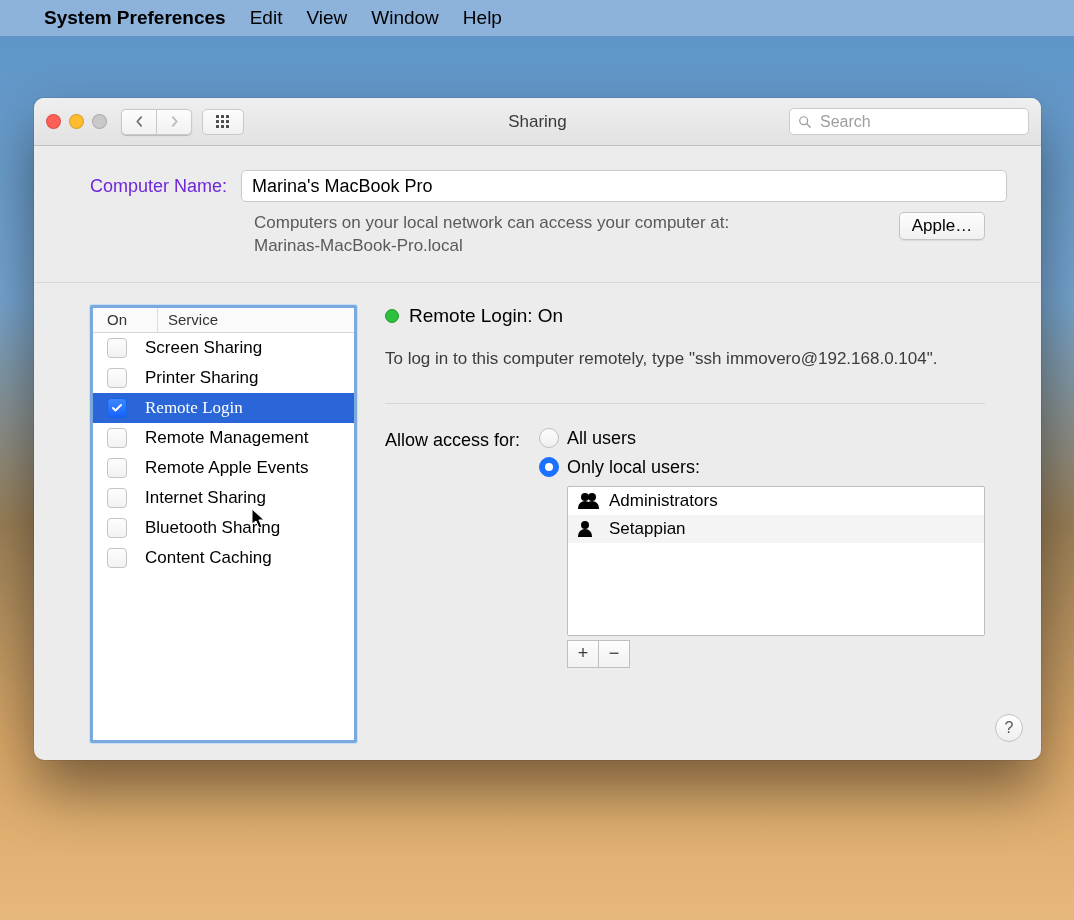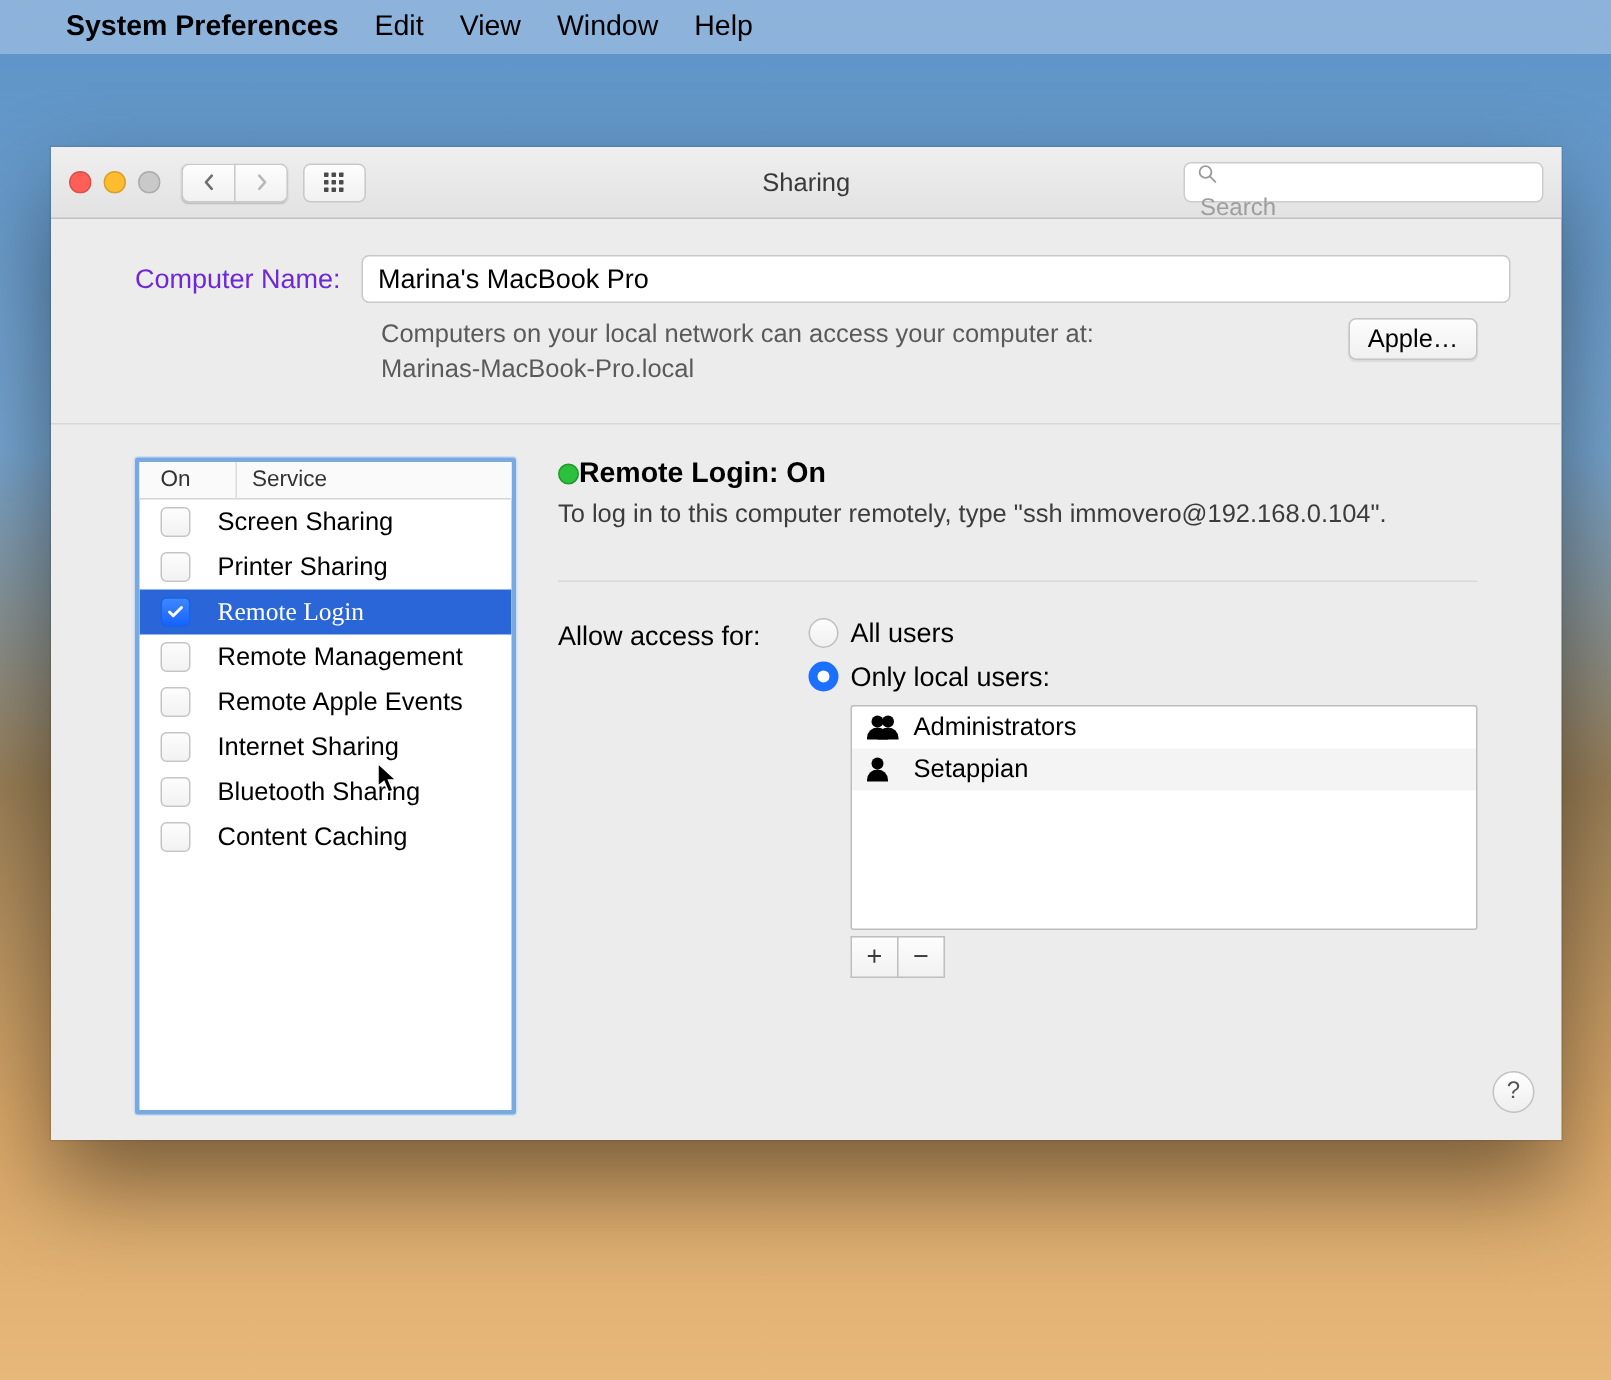--- a/index.html
+++ b/index.html
@@ -24,21 +24,21 @@
 .menubar .item{cursor:default;}
 .menubar .appname{font-weight:700;}
 
 .wallpaper{
   position:absolute;top:36px;left:0;right:0;bottom:0;
   background:linear-gradient(to bottom,#5f95c8 0%,#76a5d0 30%,#9b8057 55%,#d9a768 80%,#e6b87a 100%);
 }
 
 .window{
   position:absolute;top:98px;left:34px;width:1007px;height:662px;
-  background:#ececec;border-radius:0;
+  background:#ececec;border-radius:10px;
   box-shadow:0 30px 60px rgba(0,0,0,.45),0 0 0 1px rgba(0,0,0,.08);
   overflow:hidden;
 }
 .titlebar{
   height:47px;border-bottom:1px solid #c0c0c0;
   background:linear-gradient(to bottom,#efefef,#e2e2e2);
   display:flex;align-items:center;padding:0 12px;position:relative;
 }
 .traffic{display:flex;gap:8px;margin-right:14px;}
 .dot{width:13px;height:13px;border-radius:50%;border:.5px solid rgba(0,0,0,.15);}
@@ -46,21 +46,21 @@
 .dot.yellow{background:#febc2e;}
 .dot.green{background:#c9c9c9;}
 .navseg{display:flex;box-shadow:0 .5px 1px rgba(0,0,0,.2);border-radius:5px;overflow:hidden;margin-right:10px;}
 .navbtn{width:34px;height:24px;background:linear-gradient(#fdfdfd,#f1f1f1);border:1px solid #c9c9c9;display:flex;align-items:center;justify-content:center;color:#5c5c5c;font-size:15px;}
 .navbtn:first-child{border-right:none;border-radius:5px 0 0 5px;}
 .navbtn:last-child{border-radius:0 5px 5px 0;}
 .gridbtn{width:40px;height:24px;background:linear-gradient(#fdfdfd,#f1f1f1);border:1px solid #c9c9c9;border-radius:5px;display:flex;align-items:center;justify-content:center;margin-right:10px;}
 .gridicon{width:14px;height:14px;position:relative;}
 .gridicon span{position:absolute;width:3px;height:3px;background:#4b4b4b;border-radius:.5px;}
 .wtitle{position:absolute;left:0;right:0;text-align:center;font-size:17px;color:#3a3a3a;pointer-events:none;}
-.search{margin-left:auto;width:222px;height:25px;background:#fff;border:1px solid #ccc;border-radius:5px;display:flex;padding:0 8px;color:#9a9a9a;gap:6px;flex-direction:column;}
+.search{margin-left:auto;width:222px;height:25px;background:#fff;border:1px solid #ccc;border-radius:5px;display:flex;align-items:center;padding:0 8px;color:#9a9a9a;gap:6px;}
 .search svg{width:14px;height:14px;flex:none;}
 .search input{border:none;outline:none;font-size:16px;background:transparent;width:100%;color:#333;}
 .search input::placeholder{color:#9e9e9e;}
 
 .body{padding:24px 56px 20px 56px;}
 .row1{display:flex;align-items:center;margin-bottom:6px;}
 .lbl{font-size:18px;color:#6d28d9;margin-right:14px;}
 .cname{flex:1;}
 .cname input{width:100%;height:30px;border:1px solid #c9c9c9;border-radius:5px;padding:0 10px;font-size:18px;background:#fff;outline:none;}
 .hintrow{display:flex;align-items:flex-start;margin-top:10px;padding-left:164px;}
@@ -76,25 +76,25 @@
 .svcbox .hdr .c2{padding-left:10px;display:flex;align-items:center;}
 .svclist{flex:1;overflow:auto;}
 .svc{display:flex;align-items:center;height:30px;padding-left:14px;font-size:17px;gap:18px;}
 .svc.selected{background:#2a66d8;color:#fff;font-family:Liberation Serif, serif;}
 .chk{width:18px;height:18px;border:1px solid #c4c4c4;border-radius:4px;background:linear-gradient(#fdfdfd,#f2f2f2);flex:none;display:flex;align-items:center;justify-content:center;}
 .svc.selected .chk{background:linear-gradient(#3f87ff,#1463ff);border-color:#1763e6;}
 .chk svg{width:12px;height:12px;display:none;}
 .svc.on .chk svg{display:block;}
 
 .right{flex:1;}
-.statusrow{display:flex;align-items:center;font-size:19px;margin-bottom:6px;font-weight:bold;}
+.statusrow{display:flex;align-items:center;gap:10px;font-size:19px;margin-bottom:22px;}
 .statusdot{width:12px;height:12px;border-radius:50%;background:#2dbf3e;border:.5px solid #1f9a2e;}
 .instr{font-size:17px;color:#3c3c3c;margin-bottom:34px;}
 .rdiv{height:1px;background:#d8d8d8;margin-bottom:24px;}
-.access{display:flex;gap:32px;}
+.access{display:flex;gap:19px;}
 .access .albl{font-size:18px;padding-top:2px;white-space:nowrap;}
 .radios{display:flex;flex-direction:column;gap:8px;}
 .radio{display:flex;align-items:center;gap:8px;font-size:18px;}
 .rdot{width:18px;height:18px;border-radius:50%;border:1px solid #bfbfbf;background:linear-gradient(#fdfdfd,#f0f0f0);position:relative;}
 .rdot.sel{border-color:#1763e6;background:radial-gradient(circle at center,#3f87ff 0 34%,#fff 36% 40%,#1f72ff 42% 100%);}
 .rdot.sel::after{content:"";position:absolute;inset:4px;border-radius:50%;background:#fff;}
 .rdot.sel::before{content:"";position:absolute;inset:0;border-radius:50%;background:radial-gradient(circle at center,#1c70ff 0 100%);}
 .rdot.sel{background:#1c70ff;border-color:#1c70ff;}
 .rdot.sel::after{background:#fff;inset:5px;}
 

